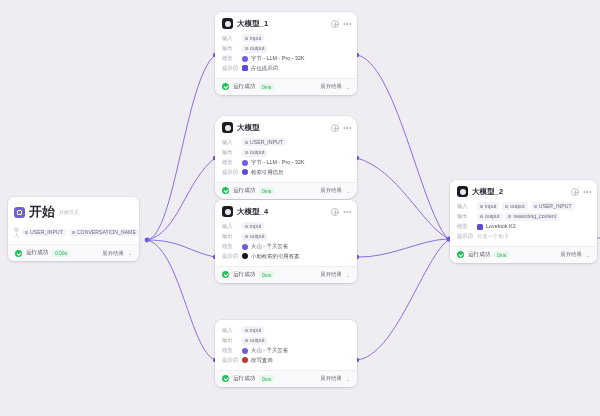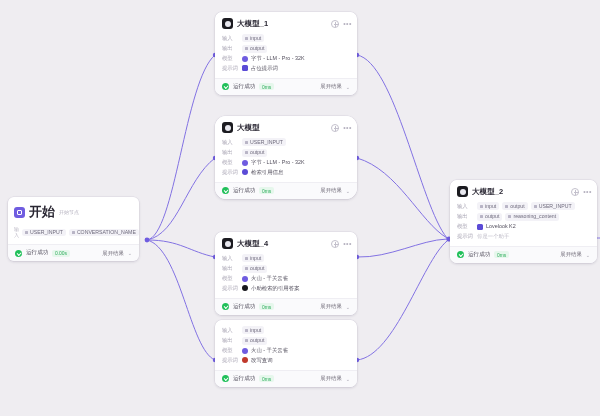--- a/index.html
+++ b/index.html
@@ -239,21 +239,21 @@
     <div class="node-foot">
       <span class="ok-dot"></span>
       <span class="ok-text">运行成功</span>
       <span class="ms-badge">0ms</span>
       <span class="foot-spacer"></span>
       <span class="expand">展开结果</span>
       <span class="caret">⌄</span>
     </div>
   </div>
 
-  <div class="node" style="left:215px; top:232px;">
+  <div class="node" style="left:215px; top:200px;">
     <div class="node-body">
       <div class="node-head">
         <span class="node-avatar">
             <span class="dot"></span>
           </span>
         <span class="node-title">大模型_4</span>
         <span class="head-spacer"></span>
         <span class="head-icon"></span>
         <span class="head-dots">•••</span>
       </div>

